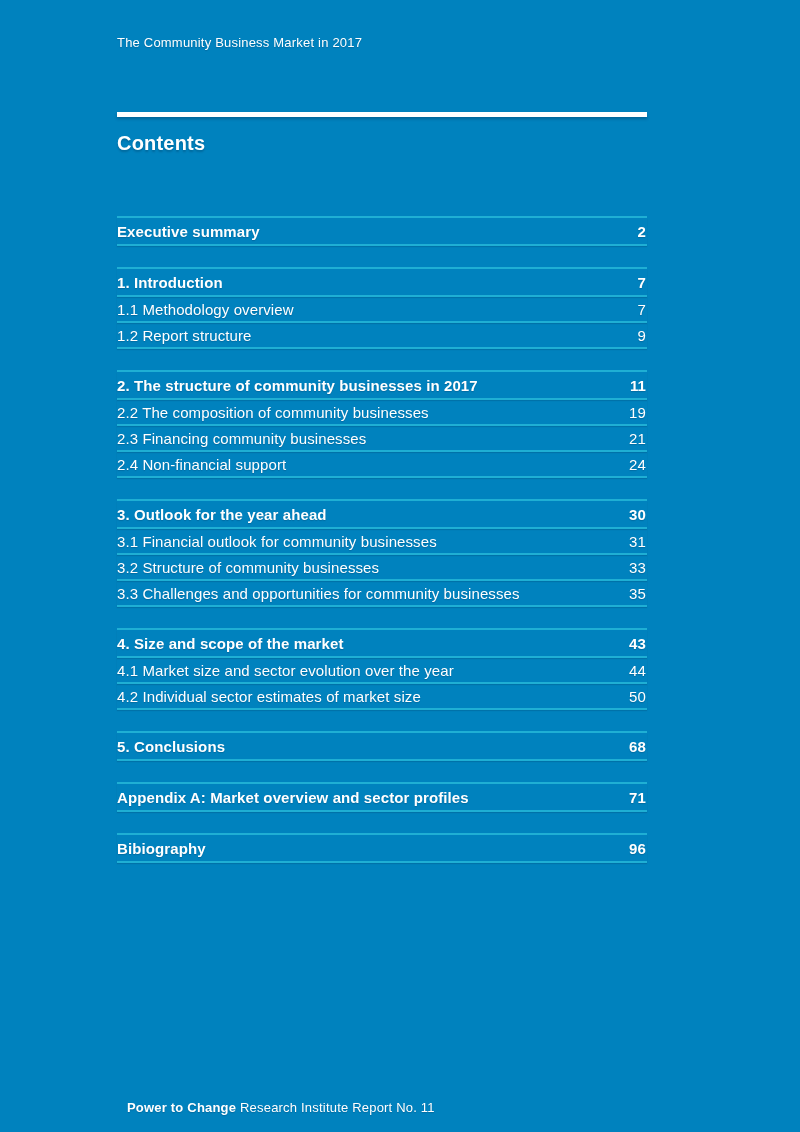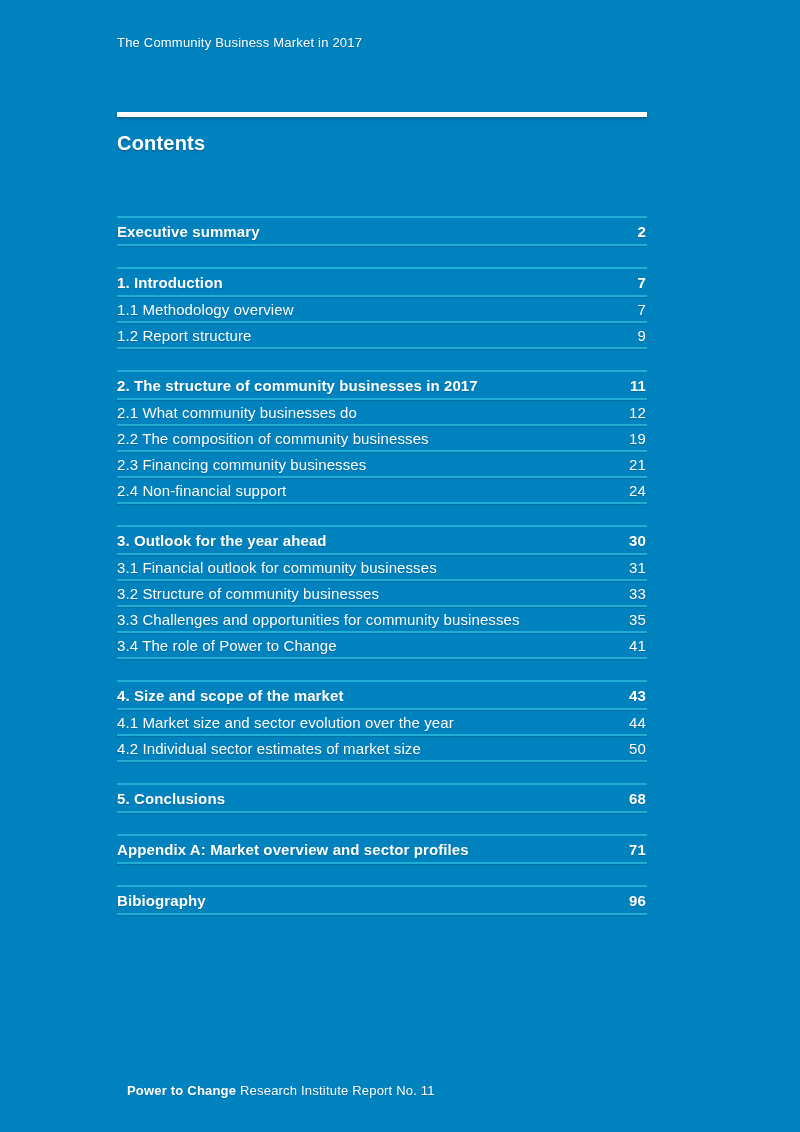--- a/index.html
+++ b/index.html
@@ -68,21 +68,21 @@
   }
   .toc-label {
     letter-spacing: 0.1px;
   }
   .toc-page {
     letter-spacing: 0.1px;
   }
   .footer {
     position: absolute;
     left: 127px;
-    bottom: 35px;
+    bottom: 18px;
     font-size: 13px;
     line-height: 13px;
     letter-spacing: 0.2px;
     text-shadow: 0 1px 1px rgba(0,45,80,0.25);
   }
   .footer .brand {
     font-weight: bold;
   }
 </style>
 </head>
@@ -115,24 +115,20 @@
           <span class="toc-label">1.2 Report structure</span>
           <span class="toc-page">9</span>
         </a>
       </div>
       <div class="toc-section">
         <a class="toc-row bold">
           <span class="toc-label">2. The structure of community businesses in 2017</span>
           <span class="toc-page">11</span>
         </a>
         <a class="toc-row">
-          <span class="toc-label">2.1 What community businesses do</span>
-          <span class="toc-page">12</span>
-        </a>
-        <a class="toc-row">
           <span class="toc-label">2.2 The composition of community businesses</span>
           <span class="toc-page">19</span>
         </a>
         <a class="toc-row">
           <span class="toc-label">2.3 Financing community businesses</span>
           <span class="toc-page">21</span>
         </a>
         <a class="toc-row">
           <span class="toc-label">2.4 Non-financial support</span>
           <span class="toc-page">24</span>
@@ -147,24 +143,20 @@
           <span class="toc-label">3.1 Financial outlook for community businesses</span>
           <span class="toc-page">31</span>
         </a>
         <a class="toc-row">
           <span class="toc-label">3.2 Structure of community businesses</span>
           <span class="toc-page">33</span>
         </a>
         <a class="toc-row">
           <span class="toc-label">3.3 Challenges and opportunities for community businesses</span>
           <span class="toc-page">35</span>
-        </a>
-        <a class="toc-row">
-          <span class="toc-label">3.4 The role of Power to Change</span>
-          <span class="toc-page">41</span>
         </a>
       </div>
       <div class="toc-section">
         <a class="toc-row bold">
           <span class="toc-label">4. Size and scope of the market</span>
           <span class="toc-page">43</span>
         </a>
         <a class="toc-row">
           <span class="toc-label">4.1 Market size and sector evolution over the year</span>
           <span class="toc-page">44</span>

